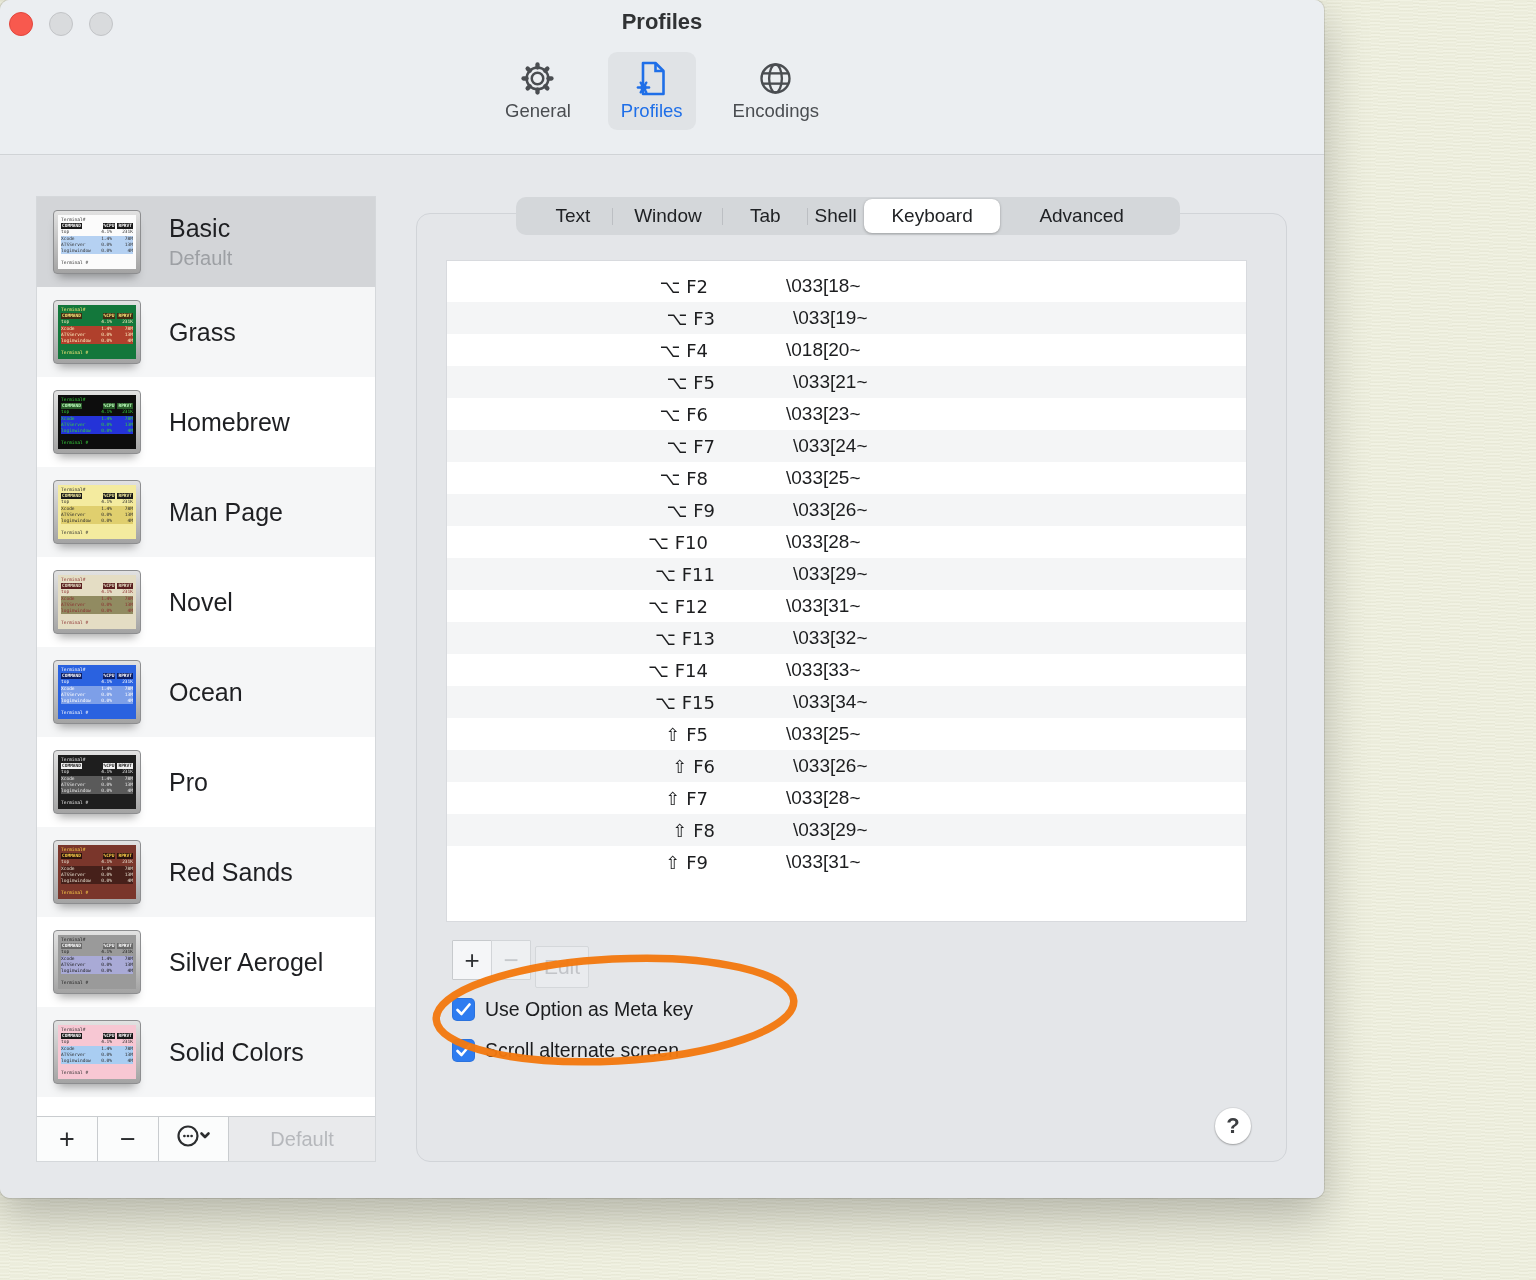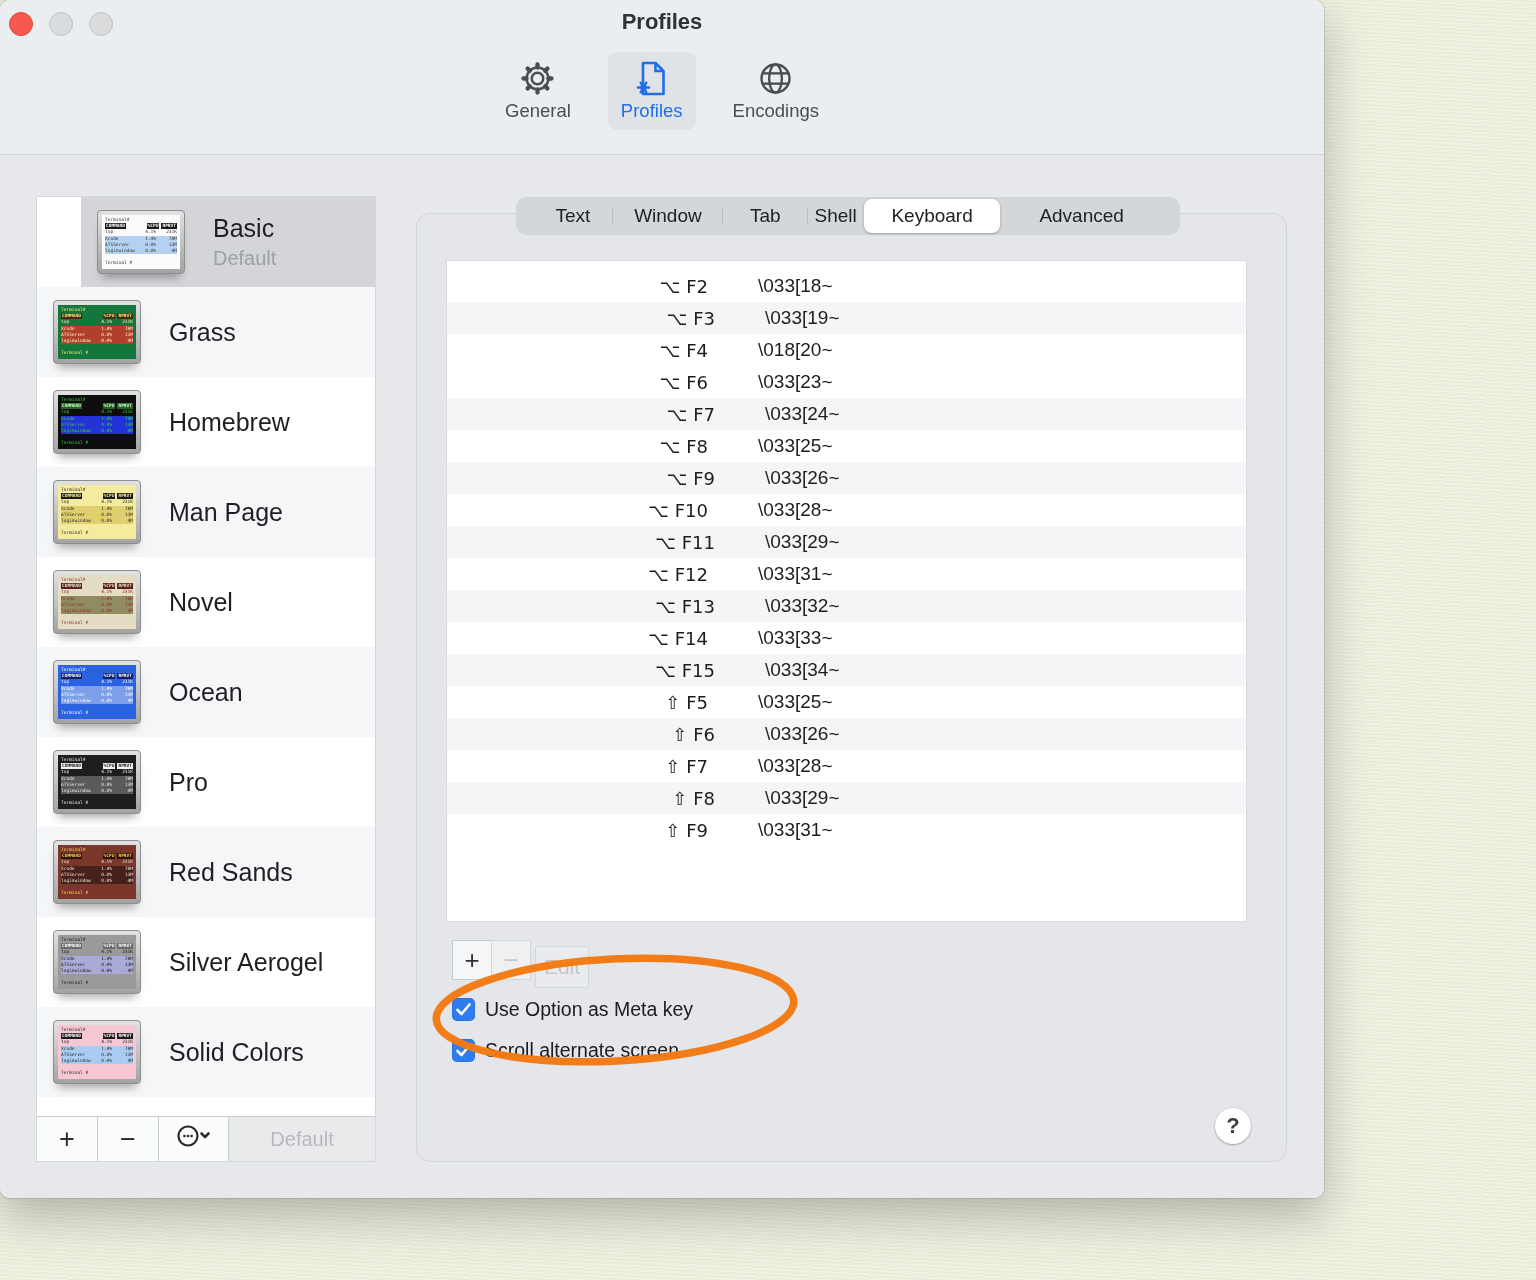--- a/index.html
+++ b/index.html
@@ -34,21 +34,21 @@
   .win-title{position:absolute;top:9px;left:0;width:100%;text-align:center;font-size:22px;font-weight:700;color:#303234;}
   .toolbar{position:absolute;top:52px;left:0;width:100%;display:flex;justify-content:center;align-items:flex-start;gap:24px;}
   .tb-item{display:flex;flex-direction:column;align-items:center;gap:3px;padding:7px 13px 8px;border-radius:9px;color:#4a4d51;font-size:18.5px;}
   .tb-item.selected{background:#e0e3e6;color:#1f6fe8;}
   .tb-item .tb-icon{height:38px;display:flex;align-items:center;justify-content:center;}
 
   
   .sidebar{position:absolute;left:36px;top:196px;width:340px;height:966px;background:#fff;border:1px solid #d5d8db;box-sizing:border-box;}
   .profile-row{height:90px;display:flex;align-items:center;}
   .profile-row.alt{background:#f5f6f7;}
-  .profile-row.selected{background:#d3d5d8;margin-left:44px;}
+  .profile-row.selected{background:#d3d5d8;}
   .thumb-wrap{margin-left:16px;position:relative;}
   .thumb{
     width:88px;height:64px;border-radius:4px;box-sizing:border-box;padding:4px;
     background:linear-gradient(180deg,#e2e2e2,#a3a3a3);border:1px solid #8d8e90;
     box-shadow:0 8px 9px -5px rgba(0,0,0,.35);
   }
   .thumb-screen{
     width:100%;height:100%;overflow:hidden;box-sizing:border-box;padding:2px 3px;
     font-family:"DejaVu Sans Mono",monospace;font-size:4.5px;line-height:6.2px;white-space:nowrap;
   }
@@ -76,21 +76,21 @@
 
   .kb-table{position:absolute;left:446px;top:260px;width:801px;height:662px;background:#fff;border:1px solid #d8dade;box-sizing:border-box;overflow:hidden;}
   .kb-header{height:44px;position:relative;border-bottom:1px solid #d8dade;display:flex;align-items:center;font-size:19px;color:#28292c;}
   .kb-h-key{padding-left:28px;}
   .kb-h-action{position:absolute;left:316px;}
   .kb-h-div{position:absolute;left:285px;top:8px;height:28px;width:1px;background:#dcdee1;}
   .kb-spacer{height:9px;background:#fff;}
   .kb-row{height:32px;display:flex;align-items:center;font-size:19px;color:#1c1d1f;}
   .kb-row.alt{background:#f4f5f6;padding-left:7px;}
   .kb-key{width:261px;text-align:right;font-family:"DejaVu Sans","Liberation Sans",sans-serif;font-size:18px;}
-  .kb-action{margin-left:50px;}
+  .kb-action{margin-left:78px;}
 
   .kb-btn{position:absolute;width:40px;height:40px;background:#f5f6f8;border:1px solid #c7cacd;box-sizing:border-box;display:flex;align-items:center;justify-content:center;font-size:26px;color:#2e3033;border-radius:1px;}
   #kb-remove{left:491px;top:940px;color:#c6c9cc;border-color:#d2d5d8;background:#eef0f2;}
   #kb-add{left:452px;top:940px;}
   #kb-edit{left:535px;top:946px;width:54px;height:42px;font-size:21px;color:#c2c4c8;background:#e9ebee;border-color:#d4d7da;border-radius:2px;}
 
   .chk-row{position:absolute;left:452px;display:flex;align-items:center;gap:10px;}
   #chk1{top:998px;}
   #chk2{top:1039px;}
   .chk-box{width:23px;height:23px;border-radius:5px;background:#2e7cf0;display:flex;align-items:center;justify-content:center;box-shadow:inset 0 0 0 1px rgba(0,0,0,.08);}
@@ -608,20 +608,24 @@
           <span class="kb-action">\033[18~</span>
         </div>
         <div class="kb-row alt">
           <span class="kb-key">⌥ F3</span>
           <span class="kb-action">\033[19~</span>
         </div>
         <div class="kb-row">
           <span class="kb-key">⌥ F4</span>
           <span class="kb-action">\018[20~</span>
         </div>
+        <div class="kb-row alt">
+          <span class="kb-key">⌥ F5</span>
+          <span class="kb-action">\033[21~</span>
+        </div>
         <div class="kb-row">
           <span class="kb-key">⌥ F6</span>
           <span class="kb-action">\033[23~</span>
         </div>
         <div class="kb-row alt">
           <span class="kb-key">⌥ F7</span>
           <span class="kb-action">\033[24~</span>
         </div>
         <div class="kb-row">
           <span class="kb-key">⌥ F8</span>

